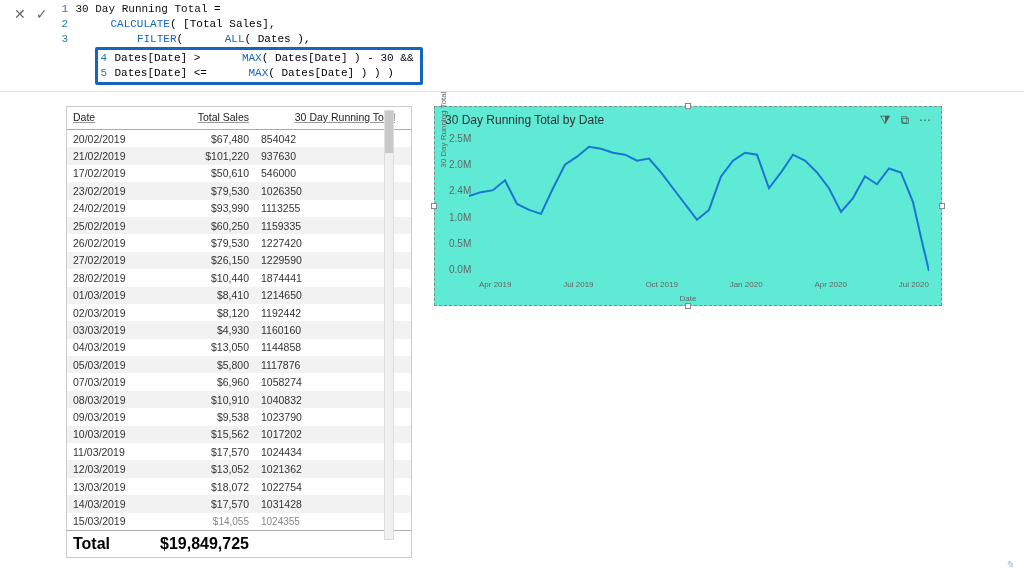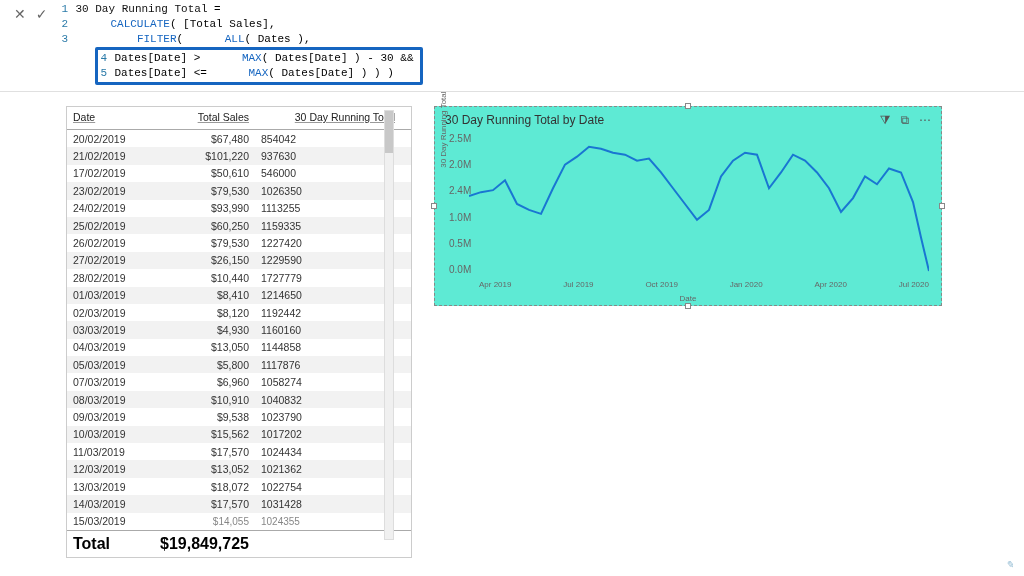--- a/index.html
+++ b/index.html
@@ -140,21 +140,21 @@
           <div class="col-run">1227420</div>
         </div>
         <div class="tbl-row">
           <div class="col-date">27/02/2019</div>
           <div class="col-sales">$26,150</div>
           <div class="col-run">1229590</div>
         </div>
         <div class="tbl-row">
           <div class="col-date">28/02/2019</div>
           <div class="col-sales">$10,440</div>
-          <div class="col-run">1727779</div>
+          <div class="col-run">1874441</div>
         </div>
         <div class="tbl-row">
           <div class="col-date">01/03/2019</div>
           <div class="col-sales">$8,410</div>
           <div class="col-run">1214650</div>
         </div>
         <div class="tbl-row">
           <div class="col-date">02/03/2019</div>
           <div class="col-sales">$8,120</div>
           <div class="col-run">1192442</div>

